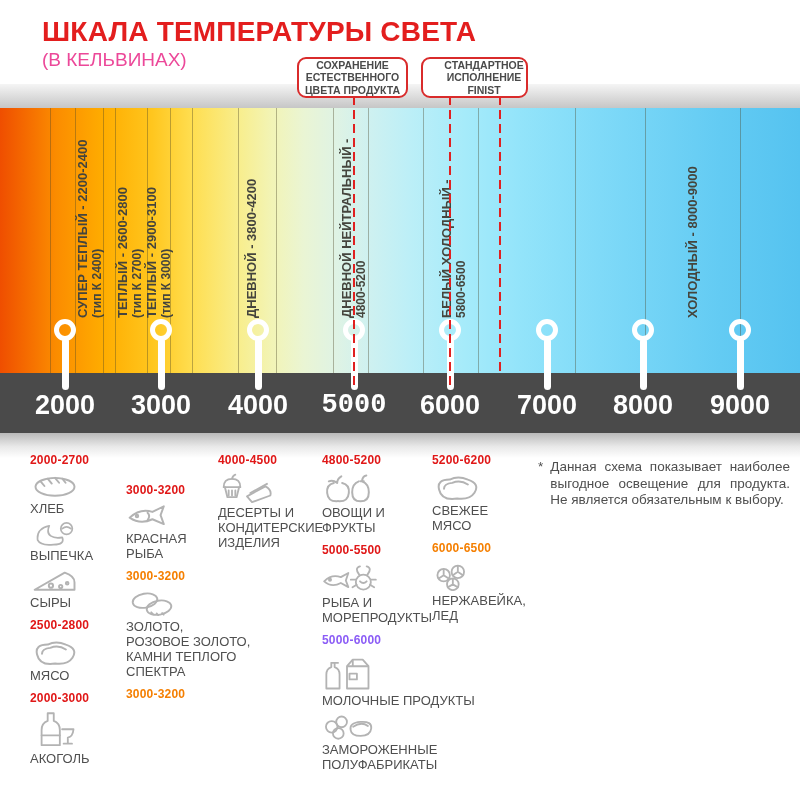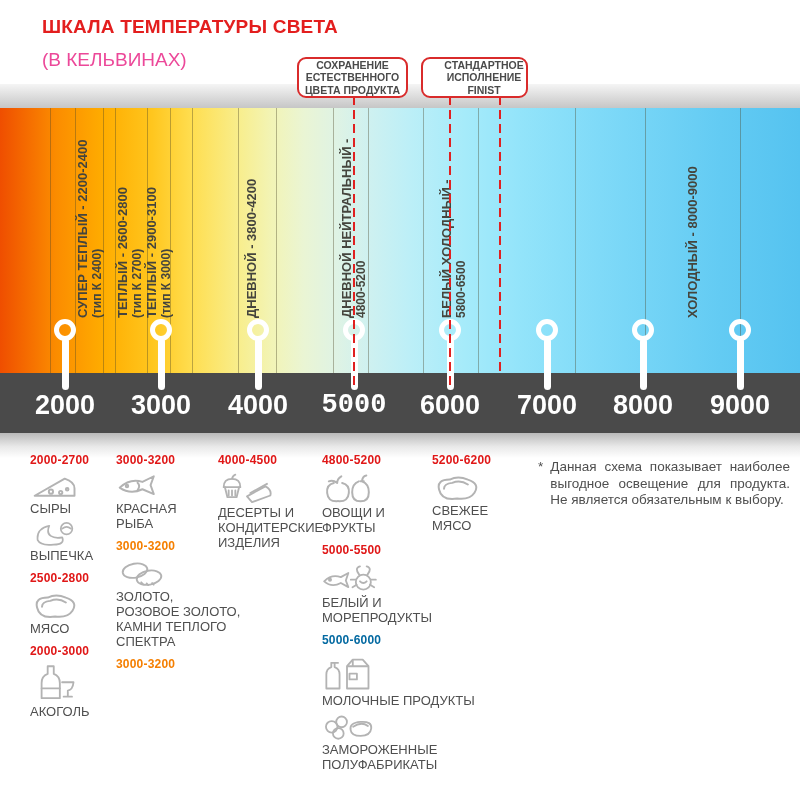--- a/index.html
+++ b/index.html
@@ -1,18 +1,18 @@
 <!DOCTYPE html>
 <html><head>
 <meta charset="utf-8">
 <style>
   html,body{margin:0;padding:0;background:#fff;}
   .page{position:relative;width:800px;height:800px;background:#fff;overflow:hidden;
         font-family:"Liberation Sans","DejaVu Sans",sans-serif;}
-  .title{position:absolute;left:42px;top:16px;margin:0;font-size:19px;font-weight:bold;
+  .title{position:absolute;left:42px;top:16px;margin:0;font-size:28px;font-weight:bold;
          color:#E31E1E;letter-spacing:.2px;}
   .subtitle{position:absolute;left:42px;top:49px;font-size:19px;color:#ec4899;}
   .band-top{position:absolute;left:0;top:84px;width:800px;height:24px;
             background:linear-gradient(180deg,#F5F5F5,#C6C6C6);}
   .gradient-bar{position:absolute;left:0;top:108px;width:800px;height:265px;}
   .dark-bar{position:absolute;left:0;top:373px;width:800px;height:60px;background:#4A4A4A;}
   .shadow-strip{position:absolute;left:0;top:433px;width:800px;height:25px;
             background:linear-gradient(180deg,#B9B9B9 0%,#E9E9E9 55%,#FFFFFF 100%);}
   .gridline{position:absolute;top:108px;height:265px;width:1px;background:rgba(75,70,40,.38);z-index:1;}
   .vlabel{position:absolute;top:318px;transform:rotate(-90deg);transform-origin:0 0;
@@ -61,42 +61,53 @@
 ИСПОЛНЕНИЕ
 FINIST</div>
 
   <div id="categories">
       <div class="col" style="left: 30px; width: 85px;">
         <div class="group">
           <div class="range" style="color: rgb(224, 23, 23);">2000-2700</div>
           <div class="item">
             <div class="icon">
               <svg width="50" height="26" viewBox="0 0 60 32">
+                <g fill="none" stroke="#B3B3B3" stroke-width="2.4" stroke-linecap="round">
+                  <ellipse cx="30" cy="17" rx="24" ry="11"></ellipse>
+                  <path d="M12 10 l5 6 M21 7 l5 6 M30 6 l5 6 M39 7 l4 5"></path>
+                </g>
+              </svg>
+            </div>
+            <div class="ilabel">ХЛЕБ</div>
+          </div>
+          <div class="item">
+            <div class="icon">
+              <svg width="50" height="26" viewBox="0 0 60 36">
+                <g fill="none" stroke="#B3B3B3" stroke-width="2.4" stroke-linecap="round" stroke-linejoin="round">
+                  <path d="M6 28 Q4 12 22 8 Q18 18 24 22 Q30 26 40 24 Q44 34 28 34 Q10 36 6 28 Z"></path>
+                  <circle cx="46" cy="12" r="8"></circle>
+                  <path d="M40 12 q6 -5 12 0"></path>
+                </g>
+              </svg>
+            </div>
+            <div class="ilabel">ВЫПЕЧКА</div>
+          </div>
+          <div class="item">
+            <div class="icon">
+              <svg width="50" height="26" viewBox="0 0 60 32">
                 <g fill="none" stroke="#B3B3B3" stroke-width="2.4" stroke-linejoin="round">
                   <path d="M5 28 L42 7 Q54 11 54 19 L54 28 Z"></path>
                   <circle cx="25" cy="23" r="2.6"></circle>
                   <circle cx="37" cy="24" r="2"></circle>
                   <circle cx="45" cy="20" r="1.6"></circle>
                 </g>
               </svg>
             </div>
             <div class="ilabel">СЫРЫ</div>
           </div>
-          <div class="item">
-            <div class="icon">
-              <svg width="50" height="26" viewBox="0 0 60 36">
-                <g fill="none" stroke="#B3B3B3" stroke-width="2.4" stroke-linecap="round" stroke-linejoin="round">
-                  <path d="M6 28 Q4 12 22 8 Q18 18 24 22 Q30 26 40 24 Q44 34 28 34 Q10 36 6 28 Z"></path>
-                  <circle cx="46" cy="12" r="8"></circle>
-                  <path d="M40 12 q6 -5 12 0"></path>
-                </g>
-              </svg>
-            </div>
-            <div class="ilabel">ВЫПЕЧКА</div>
-          </div>
         </div>
         <div class="group">
           <div class="range" style="color: rgb(224, 23, 23);">2500-2800</div>
           <div class="item">
             <div class="icon">
               <svg width="52" height="28" viewBox="0 0 62 34">
                 <g fill="none" stroke="#B3B3B3" stroke-width="2.4" stroke-linecap="round" stroke-linejoin="round">
                   <path d="M8 20 Q5 8 21 8 Q31 3 43 8 Q58 13 51 24 Q45 33 30 31 Q11 34 8 20 Z"></path>
                   <path d="M14 19 Q14 13 24 12 Q34 8 43 14"></path>
                 </g>
@@ -114,21 +125,21 @@
                   <path d="M21 3 h8 v10 q8 3 8 12 v20 H13 V25 q0 -9 8 -12 Z"></path>
                   <path d="M13 32 h24"></path>
                   <path d="M40 24 h15 q-1 10 -7.5 11 v8 M42 43 h11"></path>
                 </g>
               </svg>
             </div>
             <div class="ilabel">АКОГОЛЬ</div>
           </div>
         </div>
       </div>
-      <div class="col" style="left: 116px; width: 95px;">
+      <div class="col" style="left: 126px; width: 95px; margin-top: 30px;">
         <div class="group">
           <div class="range" style="color: rgb(224, 23, 23);">3000-3200</div>
           <div class="item">
             <div class="icon">
               <svg width="48" height="26" viewBox="0 0 58 32">
                 <g fill="none" stroke="#B3B3B3" stroke-width="2.4" stroke-linecap="round" stroke-linejoin="round">
                   <path d="M4 18 Q17 6 32 11 L46 4 L42 15 L46 26 L32 20 Q17 27 4 18 Z"></path>
                   <circle cx="13" cy="16" r="1.5"></circle>
                   <path d="M26 12 q4 4 0 9"></path>
                 </g>
@@ -208,26 +219,26 @@
                 <g fill="none" stroke="#B3B3B3" stroke-width="2.2" stroke-linecap="round" stroke-linejoin="round">
                   <path d="M2 22 Q11 13 22 17 L31 12 L28 21 L31 29 L22 24 Q11 30 2 22 Z"></path>
                   <circle cx="9" cy="20" r="1.3"></circle>
                   <path d="M44 14 q-6 -8 1 -10 M54 14 q6 -8 -1 -10"></path>
                   <circle cx="49" cy="23" r="9"></circle>
                   <path d="M40 20 l-6 0 M41 26 l-5 3 M58 20 l6 0 M57 26 l5 3"></path>
                   <path d="M45 22 q4 4 8 0"></path>
                 </g>
               </svg>
             </div>
-            <div class="ilabel">БЕЛЫЙ И
+            <div class="ilabel">РЫБА И
 МОРЕПРОДУКТЫ</div>
           </div>
         </div>
         <div class="group">
-          <div class="range" style="color: #0369a1;">5000-6000</div>
+          <div class="range" style="color: #8b5cf6;">5000-6000</div>
           <div class="item">
             <div class="icon">
               <svg width="50" height="38" viewBox="0 0 60 46">
                 <g fill="none" stroke="#B3B3B3" stroke-width="2.2" stroke-linejoin="round">
                   <path d="M10 12 h10 M11 12 v5 q-6 2 -6 9 v17 h16 V26 q0 -7 -6 -9 v-5"></path>
                   <path d="M30 16 l7 -8 h12 l7 8 v27 H30 Z"></path>
                   <path d="M30 16 h26 M37 8 v8"></path>
                   <rect x="33" y="25" width="9" height="7"></rect>
                 </g>
               </svg>
@@ -258,20 +269,39 @@
             <div class="icon">
               <svg width="52" height="28" viewBox="0 0 62 34">
                 <g fill="none" stroke="#B3B3B3" stroke-width="2.4" stroke-linecap="round" stroke-linejoin="round">
                   <path d="M8 20 Q5 8 21 8 Q31 3 43 8 Q58 13 51 24 Q45 33 30 31 Q11 34 8 20 Z"></path>
                   <path d="M14 19 Q14 13 24 12 Q34 8 43 14"></path>
                 </g>
               </svg>
             </div>
             <div class="ilabel">СВЕЖЕЕ
 МЯСО</div>
+          </div>
+        </div>
+        <div class="group">
+          <div class="range" style="color: rgb(245, 127, 0);">6000-6500</div>
+          <div class="item">
+            <div class="icon">
+              <svg width="50" height="30" viewBox="0 0 60 36">
+                <g fill="none" stroke="#B3B3B3" stroke-width="2.2" stroke-linecap="round" stroke-linejoin="round">
+                  <circle cx="14" cy="17" r="7.5"></circle>
+                  <path d="M14 17 v-7 M14 17 l-6 4 M14 17 l6 4"></path>
+                  <circle cx="31" cy="13" r="7.5"></circle>
+                  <path d="M31 13 v-7 M31 13 l-6 4 M31 13 l6 4"></path>
+                  <circle cx="25" cy="28" r="7"></circle>
+                  <path d="M25 28 v-6.5 M25 28 l-6 3.5 M25 28 l6 3.5"></path>
+                </g>
+              </svg>
+            </div>
+            <div class="ilabel">НЕРЖАВЕЙКА,
+ЛЕД</div>
           </div>
         </div>
       </div>
     </div>
 
   <div class="footnote">
     <span class="fstar">*</span>
     <span class="ftext">Данная схема показывает наиболее выгодное освещение для продукта. Не является обязательным к выбору.</span>
   </div>
 <div class="gridline" style="left: 50px;"></div>

